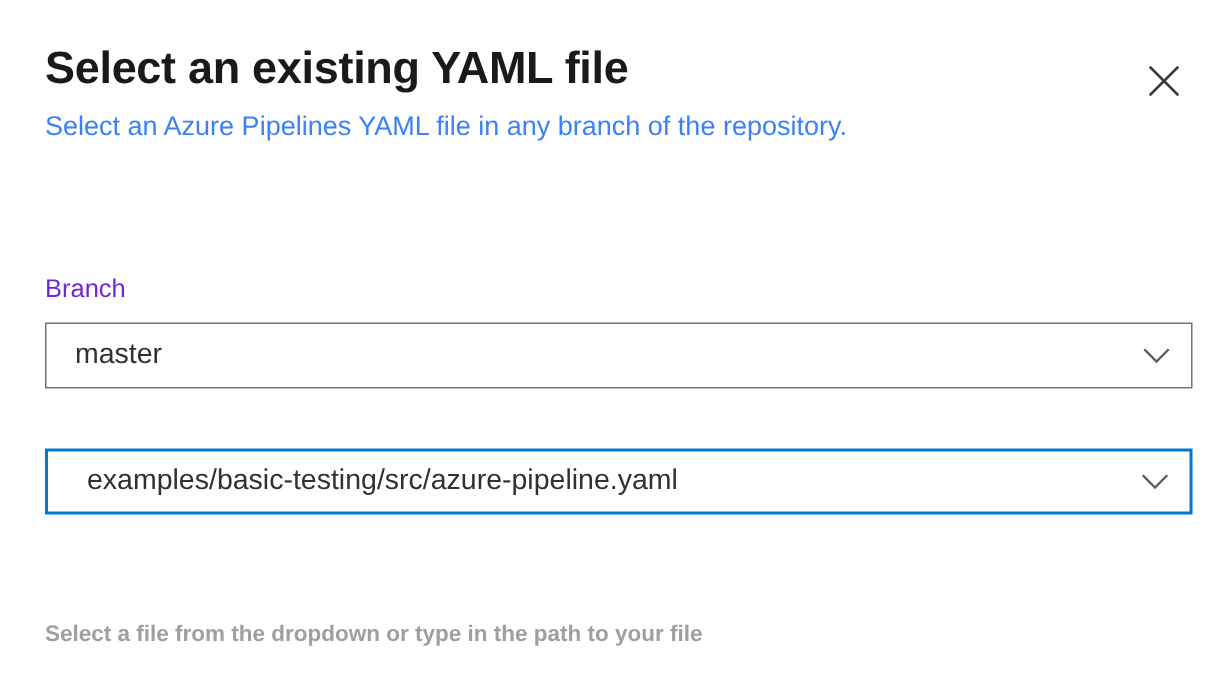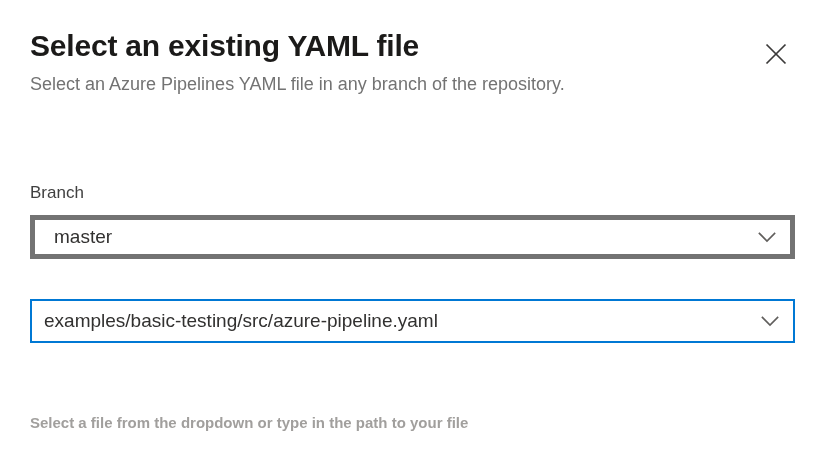--- a/index.html
+++ b/index.html
@@ -62,49 +62,49 @@
     padding: 0;
   }
   .close-button svg {
     display: block;
   }
 
   .panel-subtitle {
     margin: 6px 0 0 0;
     font-size: 18px;
     line-height: 29px;
-    color: #737373;
+    color: #3b82f6;
     font-weight: 400;
     max-width: 600px;
   }
 
   
   .field-group {
     position: absolute;
     left: 30px;
     right: 25px;
   }
   .field-group.branch { top: 182px; }
   .field-group.path   { top: 299px; }
 
   .field-label {
     font-size: 17px;
     line-height: 22px;
-    color: #404040;
+    color: #6d28d9;
     font-weight: 400;
     margin-bottom: 11px;
   }
 
   .combo {
     position: relative;
     box-sizing: border-box;
     width: 765px;
     height: 44px;
     background: #ffffff;
-    border: 5px solid #737373;
+    border: 1px solid #737373;
     display: flex;
     align-items: center;
     cursor: pointer;
   }
   .combo.focused {
     border: 2px solid #0078d4;
   }
 
   .combo-value {
     flex: 1 1 auto;
@@ -112,21 +112,21 @@
     padding-right: 10px;
     font-size: 19px;
     line-height: 24px;
     color: #323130;
     font-weight: 400;
     white-space: nowrap;
     overflow: hidden;
     text-overflow: ellipsis;
   }
   .combo.focused .combo-value {
-    padding-left: 12px;
+    padding-left: 26px;
   }
 
   .combo-chevron {
     flex: 0 0 auto;
     width: 46px;
     height: 100%;
     display: flex;
     align-items: center;
     justify-content: center;
   }

